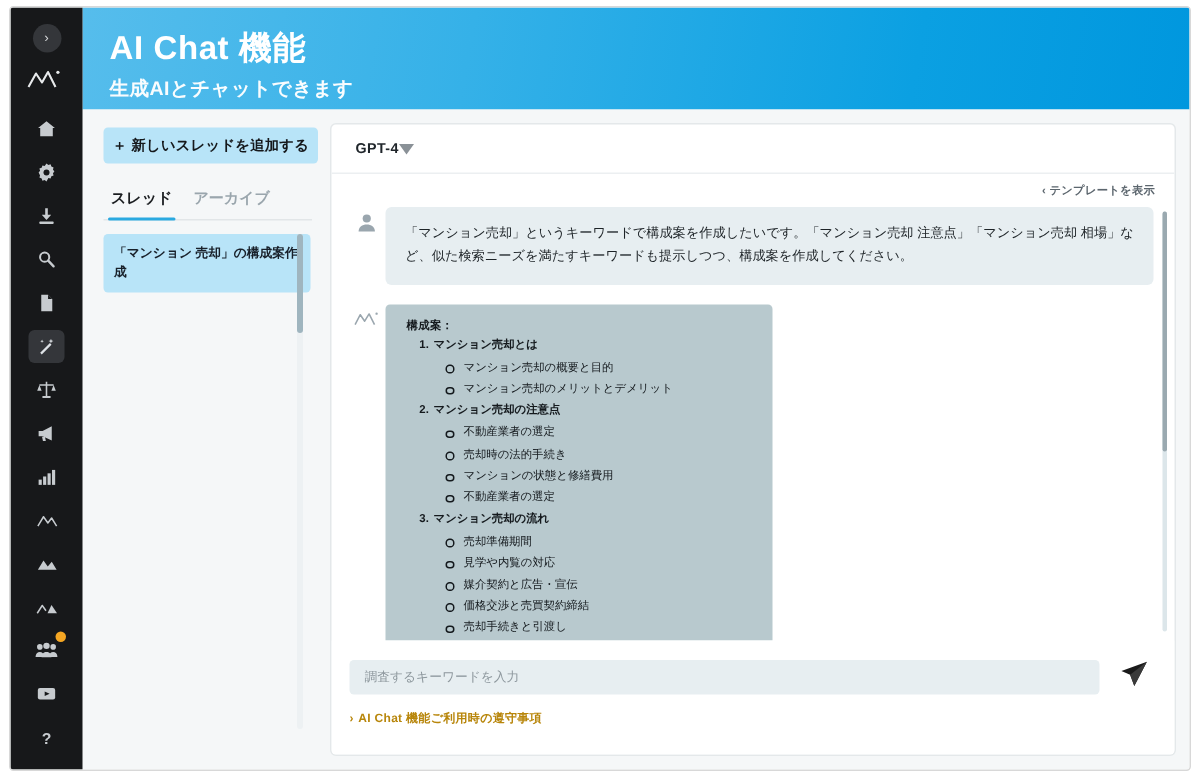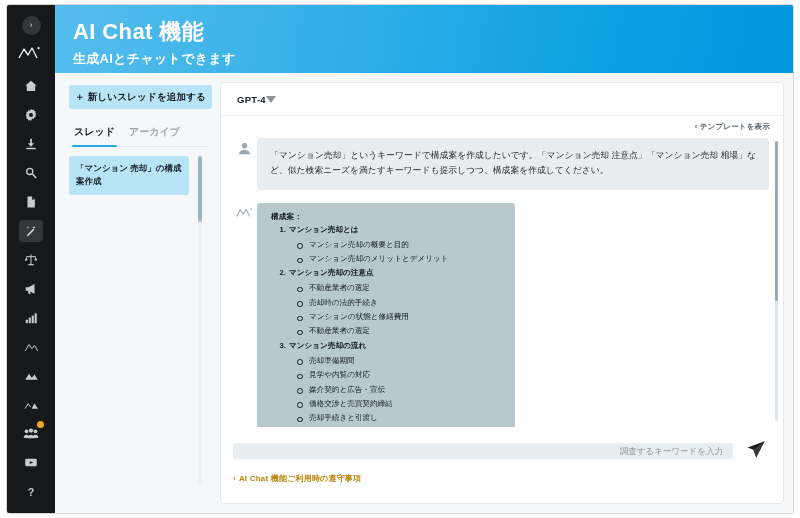--- a/index.html
+++ b/index.html
@@ -156,21 +156,21 @@
     height: 2.5px;
     background: #2aa9e0;
     border-radius: 2px;
   }
   .thread-list {
     position: relative;
     margin-top: 9px;
     width: 140px;
   }
   .thread-item {
-    width: 120px;
+    width: 138px;
     background: #b8e4f8;
     border-radius: 3px;
     padding: 6px 7px 7px 7px;
     font-size: 8.5px;
     font-weight: bold;
     color: #18202a;
     line-height: 1.55;
     cursor: pointer;
   }
   .thread-scroll {
@@ -307,30 +307,29 @@
   .composer {
     position: absolute;
     left: 0; right: 0; bottom: 0;
     height: 76px;
     background: #ffffff;
     padding: 12px 14px 0 12px;
   }
   .composer-row { display: flex; align-items: center; gap: 10px; }
   .composer-input {
     flex: 1;
-    height: 16px;
+    height: 23px;
     background: #e7eef1;
     border: none;
     border-radius: 3px;
     padding: 0 10px;
     font-size: 8.5px;
     font-family: inherit;
     color: #2c3338;
     outline: none;
-    text-align: right;
   }
   .composer-input::placeholder { color: #8d979d; }
   .send-btn {
     width: 26px; height: 24px;
     display: flex; align-items: center; justify-content: center;
     cursor: pointer;
     background: none; border: none;
   }
   .policy-link {
     margin-top: 10px;

